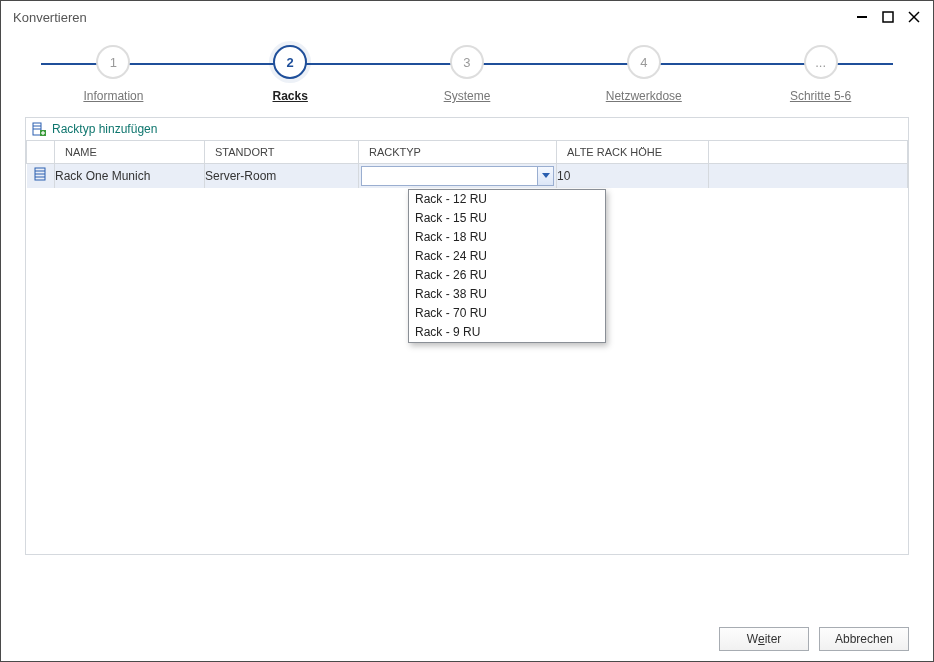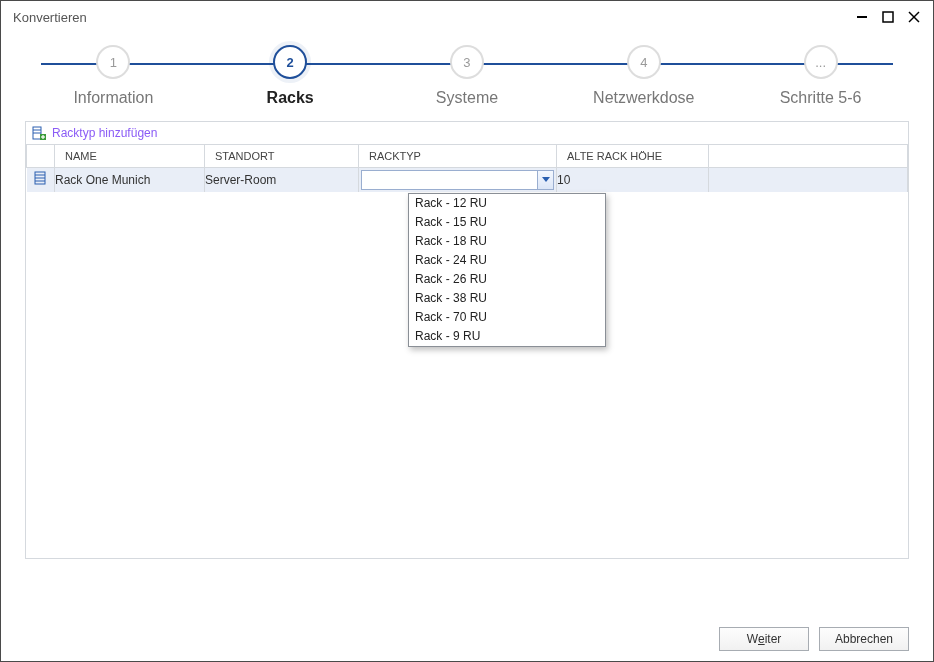--- a/index.html
+++ b/index.html
@@ -7,30 +7,30 @@
   .window { width:934px; height:662px; border:1px solid #4a4a4a; position:relative; background:#fff; }
   .titlebar { height:32px; display:flex; align-items:center; padding:0 8px; }
   .titlebar .title { font-size:13px; color:#555; padding-left:4px; flex:1; }
   .controls { display:flex; gap:12px; align-items:center; padding-right:4px; }
   .ctrl { width:14px; height:14px; display:flex; align-items:center; justify-content:center; font-weight:bold; font-size:13px; color:#000; cursor:default; }
 
   .stepper { display:flex; align-items:flex-start; padding:12px 24px 8px 24px; position:relative; }
   .step { flex:1; display:flex; flex-direction:column; align-items:center; position:relative; }
   .bubble { width:34px; height:34px; border-radius:50%; border:2px solid #ddd; background:#fff; color:#9a9a9a; display:flex; align-items:center; justify-content:center; font-size:13px; z-index:2; }
   .bubble.active { border-color:#1f4f9a; color:#1f4f9a; font-weight:bold; box-shadow:0 0 0 4px rgba(31,79,154,0.08); }
-  .step-label { margin-top:10px; font-size:16px; color:#777; }
+  .step-label { margin-top:10px; font-size:12px; color:#777;text-decoration:underline; }
   .step-label.active { color:#222; font-weight:bold; }
   .rail { position:absolute; height:2px; background:#1f4f9a; top:30px; left:40px; right:40px; z-index:1; }
 
   .body { padding:6px 24px; }
   .section-title { font-weight:bold; color:#333; padding:6px 0 10px 0; font-size:12px; }
 
   .toolbar { display:flex; align-items:center; gap:6px; padding:4px 6px; border:1px solid #d5d9de; border-bottom:none; background:#fff; }
   .toolbar .tb-icon { width:14px; height:14px; display:inline-block; }
-  .toolbar span.lbl { color:#8b5cf6; }
+  .toolbar span.lbl { color:#0f766e; }
 
   .grid-wrap { border:1px solid #d5d9de; height:415px; position:relative; background:#fff; }
   table.grid { width:100%; border-collapse:collapse; table-layout:fixed; }
   table.grid th { background:#fff; border:1px solid #d5d9de; border-top:none; text-align:left; font-weight:normal; color:#444; padding:4px 10px; font-size:11px; height:22px; }
   table.grid td { border-right:1px solid #d5d9de; padding:0 0; height:24px; background:#e9eef7; vertical-align:middle; }
   .row-icon-cell { width:28px; text-align:center; }
 
   .combo { position:relative; height:20px; border:1px solid #9aaed0; background:#fff; width:100%; display:flex; }
   .combo .combo-input { flex:1; }
   .combo .combo-btn { width:16px; background:linear-gradient(#f4f8ff,#dce6f7); border-left:1px solid #9aaed0; display:flex; align-items:center; justify-content:center; }

